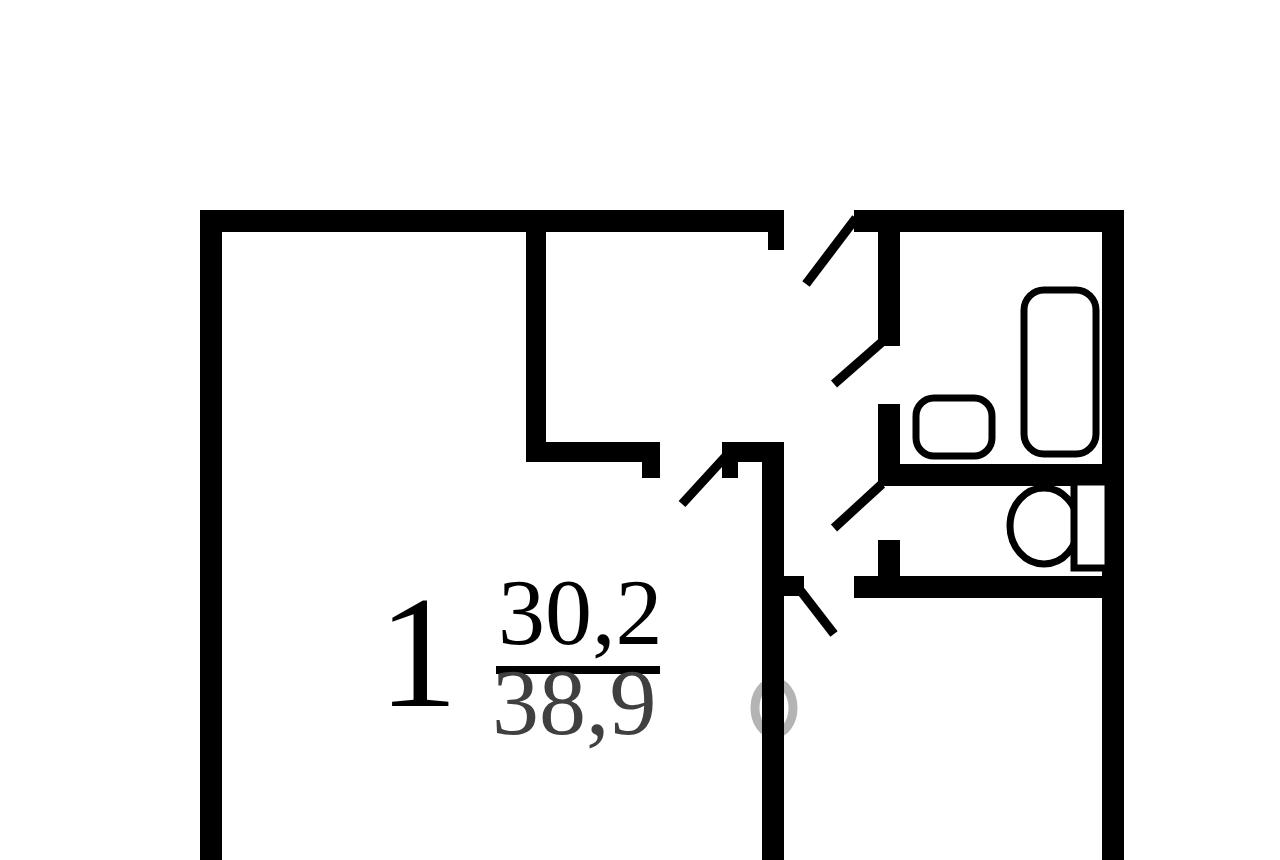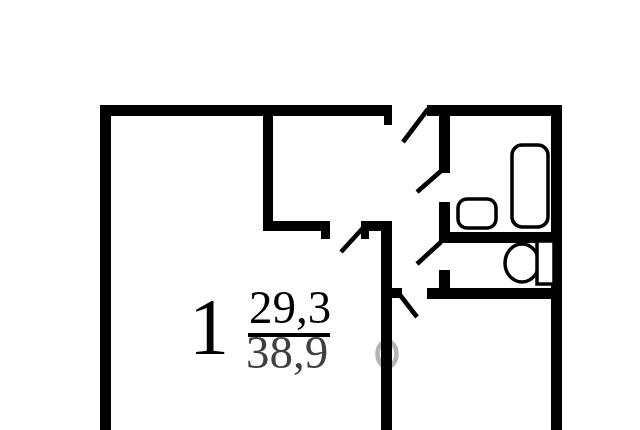--- a/index.html
+++ b/index.html
@@ -84,19 +84,19 @@
       <line x1="403" y1="142" x2="428" y2="109"></line>
       <line x1="417" y1="192" x2="441" y2="171"></line>
       <line x1="341" y1="252" x2="363" y2="228"></line>
       <line x1="417" y1="264" x2="441" y2="242"></line>
       <line x1="400" y1="295" x2="417" y2="317"></line>
     </g>
   </svg>
 
   <div class="label-layer">
     <div class="room-number">1</div>
-    <div class="frac-top">29,3</div>
+    <div class="frac-top">30,2</div>
     <div class="frac-bar"></div>
     <div class="frac-bottom">38,9</div>
   </div>
 
 
 </div>
 
 </body></html>

